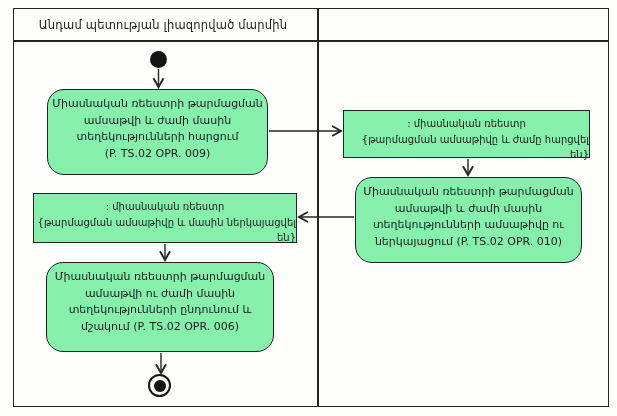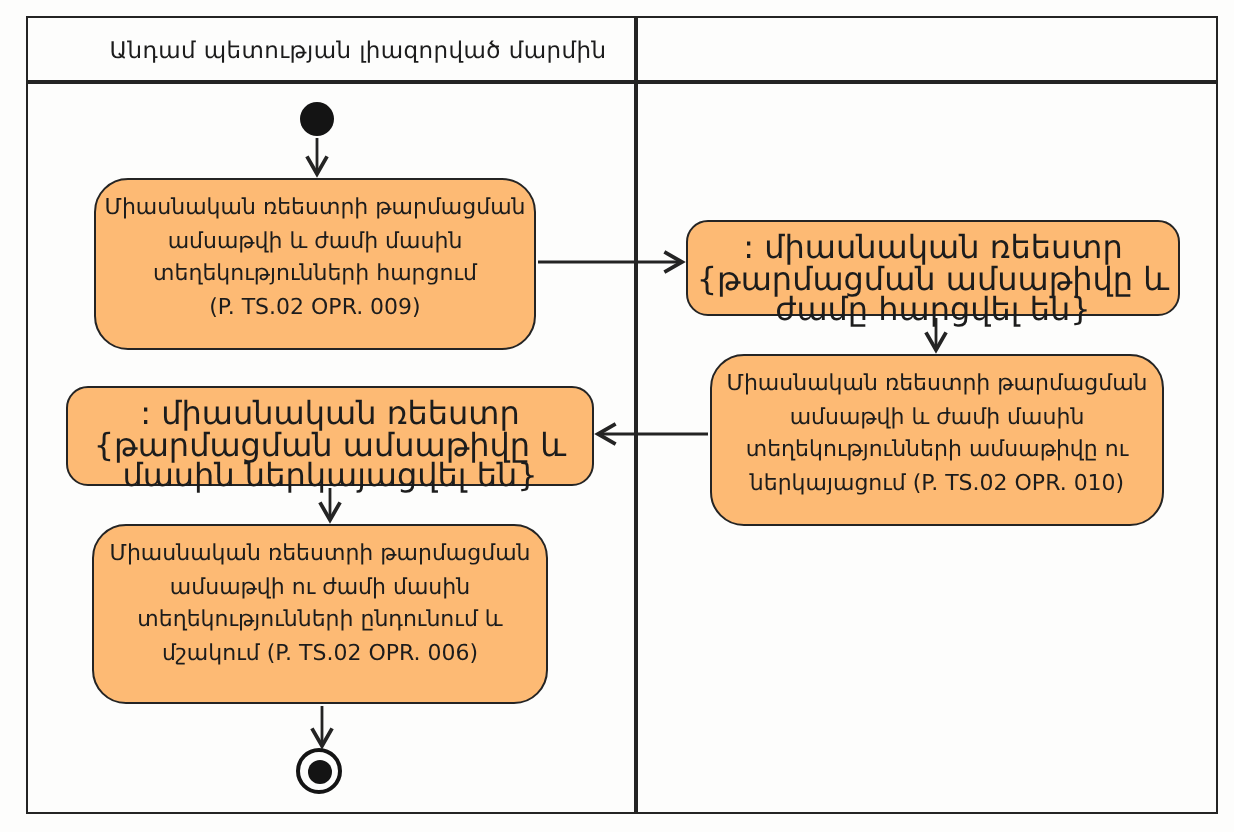--- a/index.html
+++ b/index.html
@@ -27,39 +27,40 @@
   }
   .header-sep {
     left: 13px; top: 40px; width: 596px; height: 2px;
     background: #242424;
   }
   .lane-title {
     top: 8px; height: 33px;
     display: flex; align-items: center; justify-content: center;
     font-size: 11.5px; letter-spacing: 0.2px;
   }
-  .lane-title.left  { left: 27px;  width: 304px; }
+  .lane-title.left  { left: 11px;  width: 304px; }
   .lane-title.right { left: 317px; width: 292px; }
 
   .node-box {
     border: 1.6px solid #242424;
-    background: #fdba74;
+    background: #86efac;
     display: flex; flex-direction: column;
     align-items: center; justify-content: flex-start;
     text-align: center;
   }
   .activity {
     border-radius: 17px;
     font-size: 11px; line-height: 16.5px;
     padding-top: 6px;
   }
   .object {
-    border-radius: 11px;
-    font-size: 16px; line-height: 15.5px;
+    border-radius: 0;
+    font-size: 10px; line-height: 15.5px;
     padding-top: 5px;
+    text-align: right;
   }
   .box1 { left: 47px;  top: 89px;  width: 221px; height: 86px; }
   .box2 { left: 343px; top: 110px; width: 247px; height: 48px; }
   .box3 { left: 355px; top: 177px; width: 227px; height: 86px; }
   .box4 { left: 33px;  top: 193px; width: 264px; height: 50px; }
   .box5 { left: 46px;  top: 262px; width: 228px; height: 90px; }
 
   .start-node {
     left: 150px; top: 51px; width: 17px; height: 17px;
     background: #141414; border-radius: 50%;

